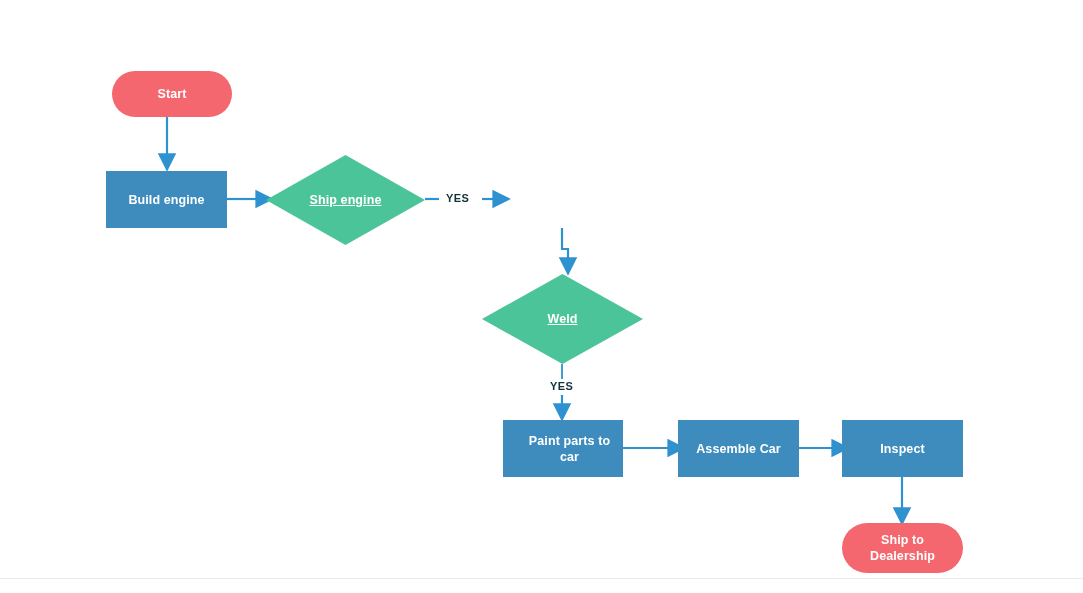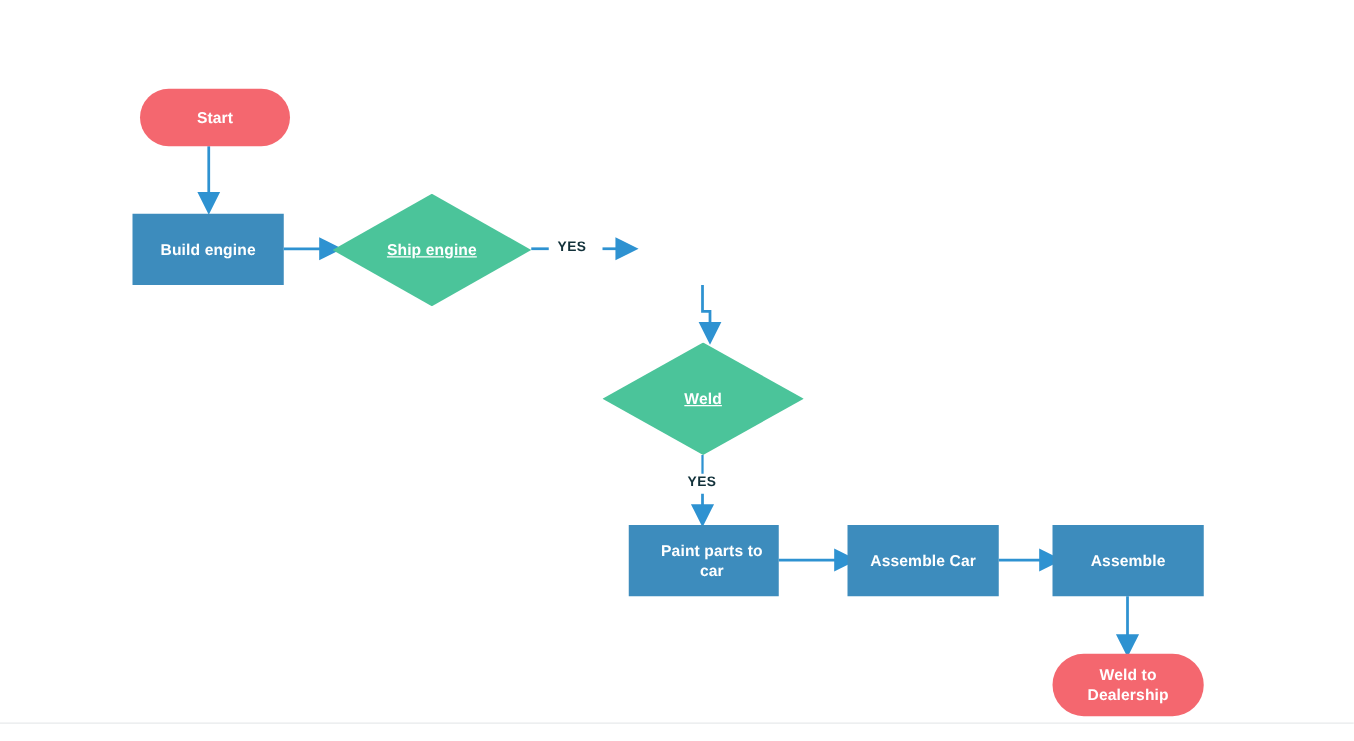--- a/index.html
+++ b/index.html
@@ -158,25 +158,25 @@
 
   <div class="node process" style="left:503px; top:420px; width:120px; height:57px;padding-left:13px;">
     <span class="label">Paint parts to car</span>
   </div>
 
   <div class="node process" style="left:678px; top:420px; width:121px; height:57px;text-align:center;">
     <span class="label">Assemble Car</span>
   </div>
 
   <div class="node process" style="left:842px; top:420px; width:121px; height:57px;">
-    <span class="label">Assemble</span>
+    <span class="label">Inspect</span>
   </div>
 
   <div class="node terminator" style="left:842px; top:523px; width:121px; height:50px;">
-    <span class="label">Weld to Dealership</span>
+    <span class="label">Ship to Dealership</span>
   </div>
 
   <div class="edge-label" style="left:444px; top:192px;">YES</div>
 
   <div class="edge-label" style="left:548px; top:380px;">YES</div>
 
   <div class="footer-rule" style="top:578px;"></div>
 
 </div>
 

